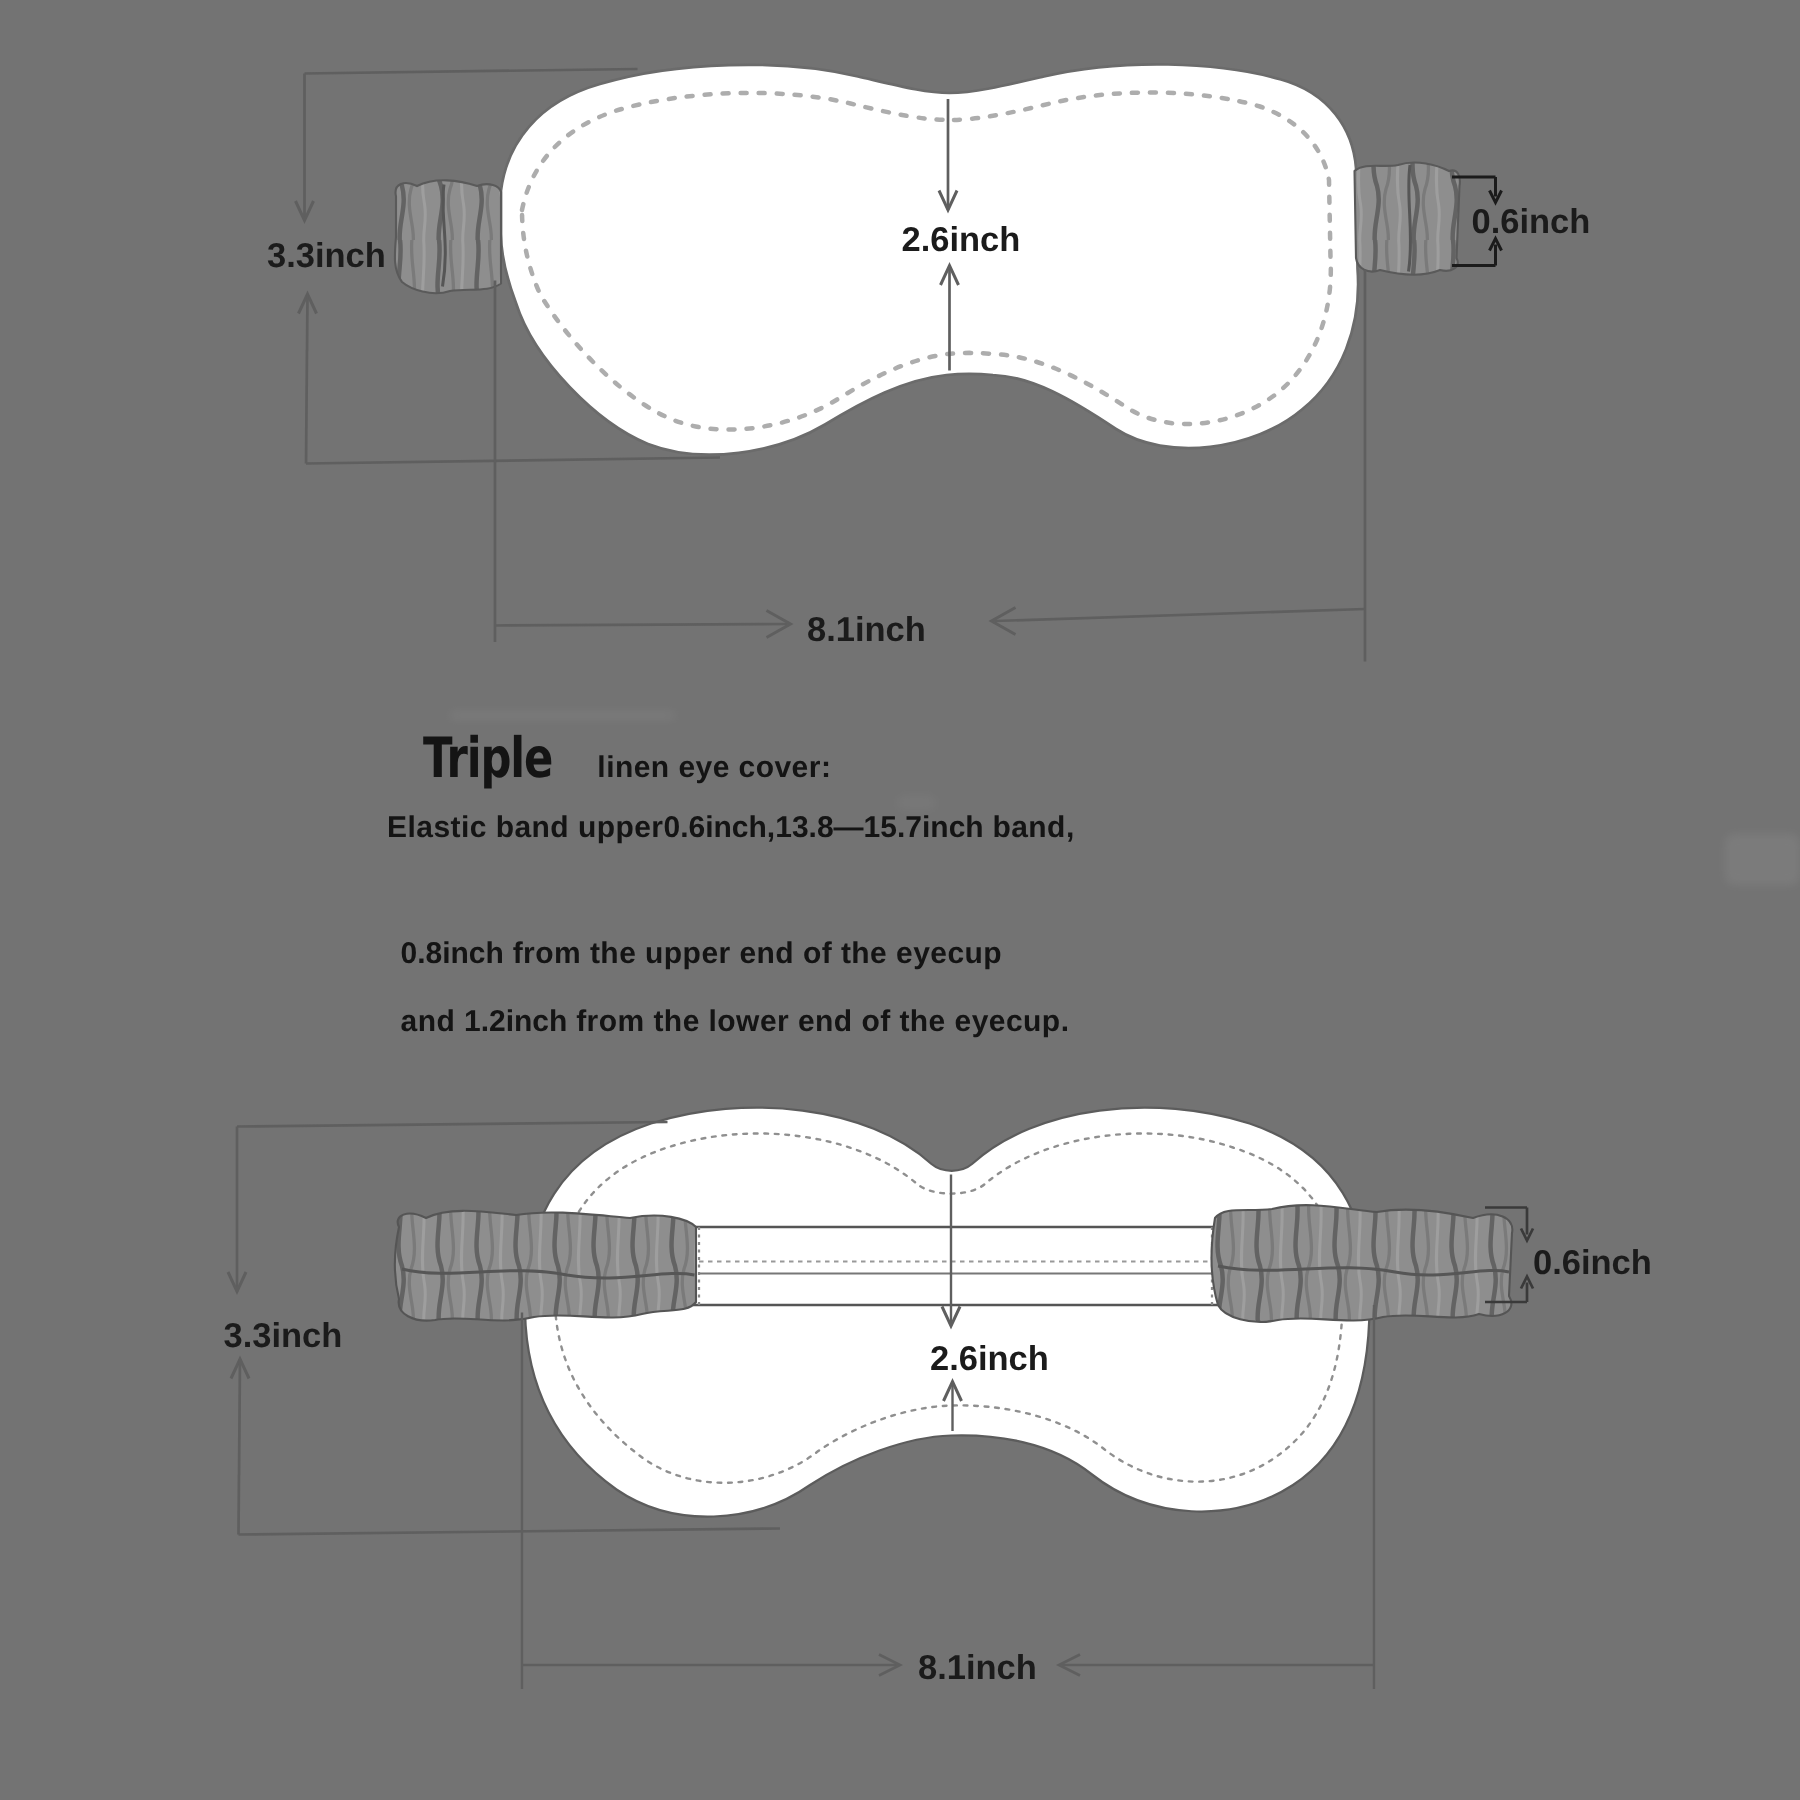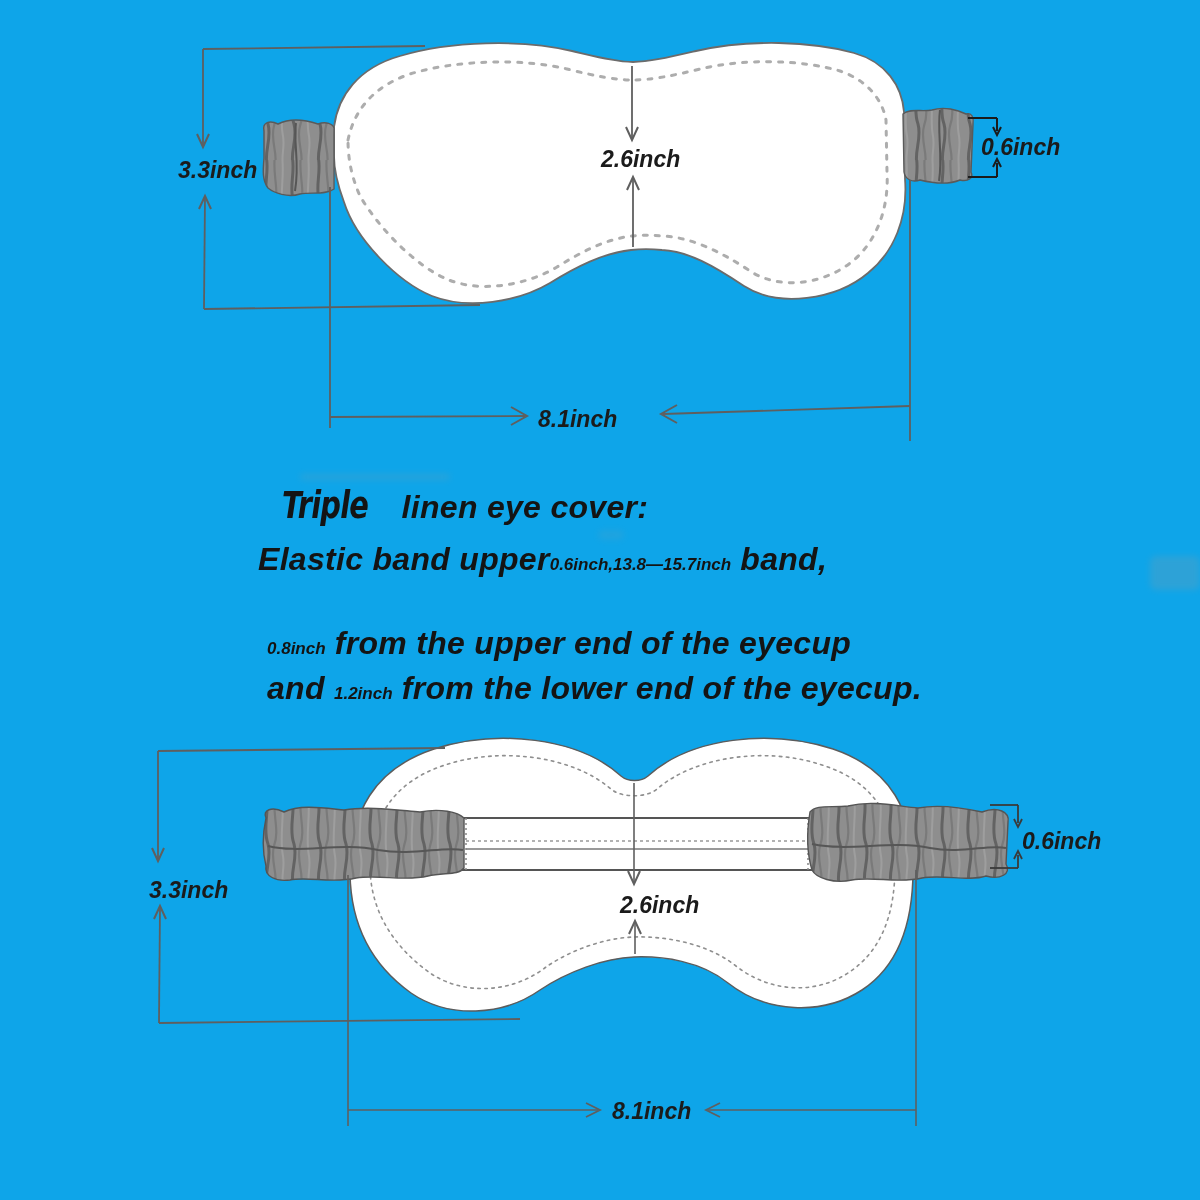--- a/index.html
+++ b/index.html
@@ -1,24 +1,24 @@
 <!DOCTYPE html>
 <html><head>
 <meta charset="utf-8">
 <style>
   html,body{margin:0;padding:0;background:#ffffff;}
-  .canvas{position:relative;width:1200px;height:1200px;background:#0ea5e9;overflow:hidden;
-          font-family:"Liberation Sans",sans-serif;font-style:italic;}
+  .canvas{position:relative;width:1200px;height:1200px;background:#737373;overflow:hidden;
+          font-family:"Liberation Sans",sans-serif;}
   .canvas svg{position:absolute;left:0;top:0;}
   .dim-label{font-family:"Liberation Sans",sans-serif;font-weight:700;fill:#1b1b1b;font-size:23px;}
   .desc{position:absolute;color:#141414;white-space:nowrap;}
   .desc .accent{display:inline-block;font-family:"DejaVu Sans",sans-serif;font-weight:700;
                 font-size:37px;transform:scaleX(0.78);transform-origin:left bottom;letter-spacing:-1px;}
-  .desc .b{font-family:"Liberation Sans",sans-serif;font-weight:700;font-size:32px;letter-spacing:0.3px;}
-  .desc .n{font-family:"Liberation Sans",sans-serif;font-weight:700;font-size:17px;letter-spacing:0px;}
+  .desc .b{font-family:"Liberation Sans",sans-serif;font-weight:700;font-size:20px;letter-spacing:0.3px;}
+  .desc .n{font-family:"Liberation Sans",sans-serif;font-weight:700;font-size:20px;letter-spacing:0px;}
   .smudge{position:absolute;background:#9a9a9a;border-radius:6px;filter:blur(3px);}
 </style>
 </head>
 <body>
 
 <div class="canvas">
 
 <svg width="1200" height="1200" viewBox="0 0 1200 1200">
   <defs>
     <pattern id="scrunch" width="26" height="80" patternUnits="userSpaceOnUse">

